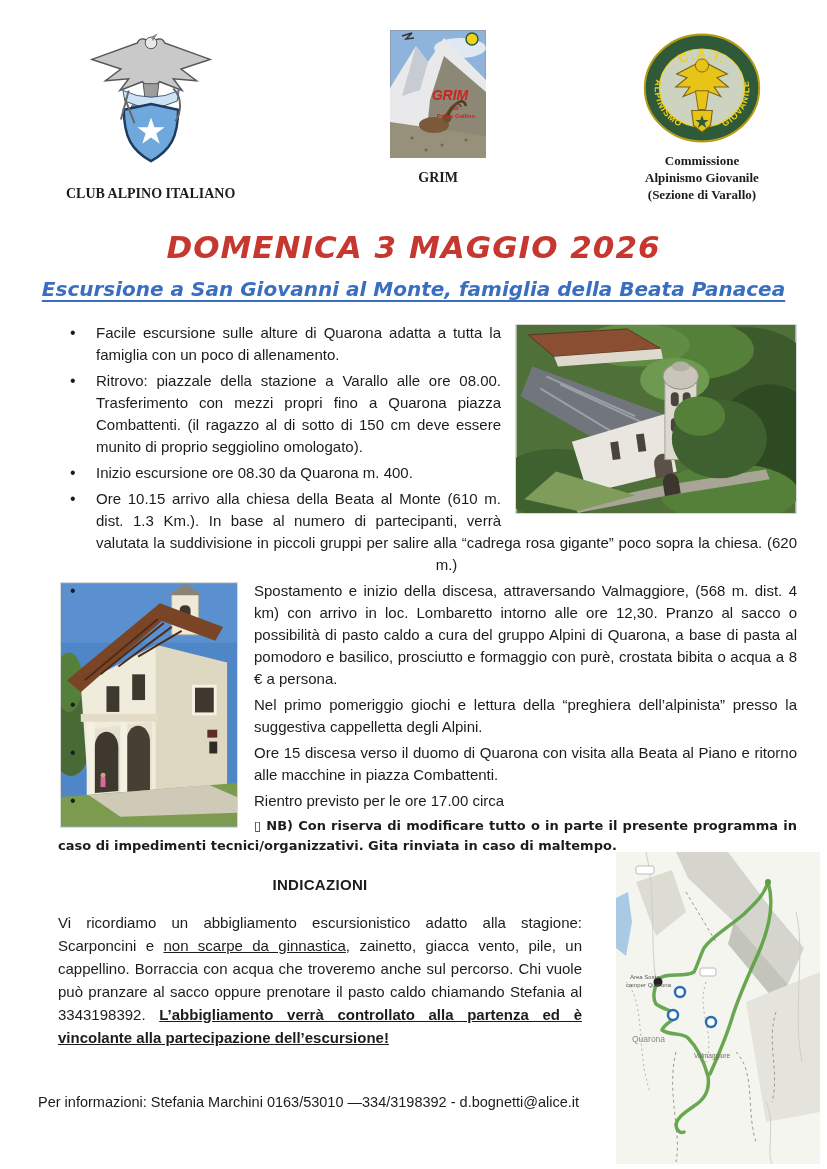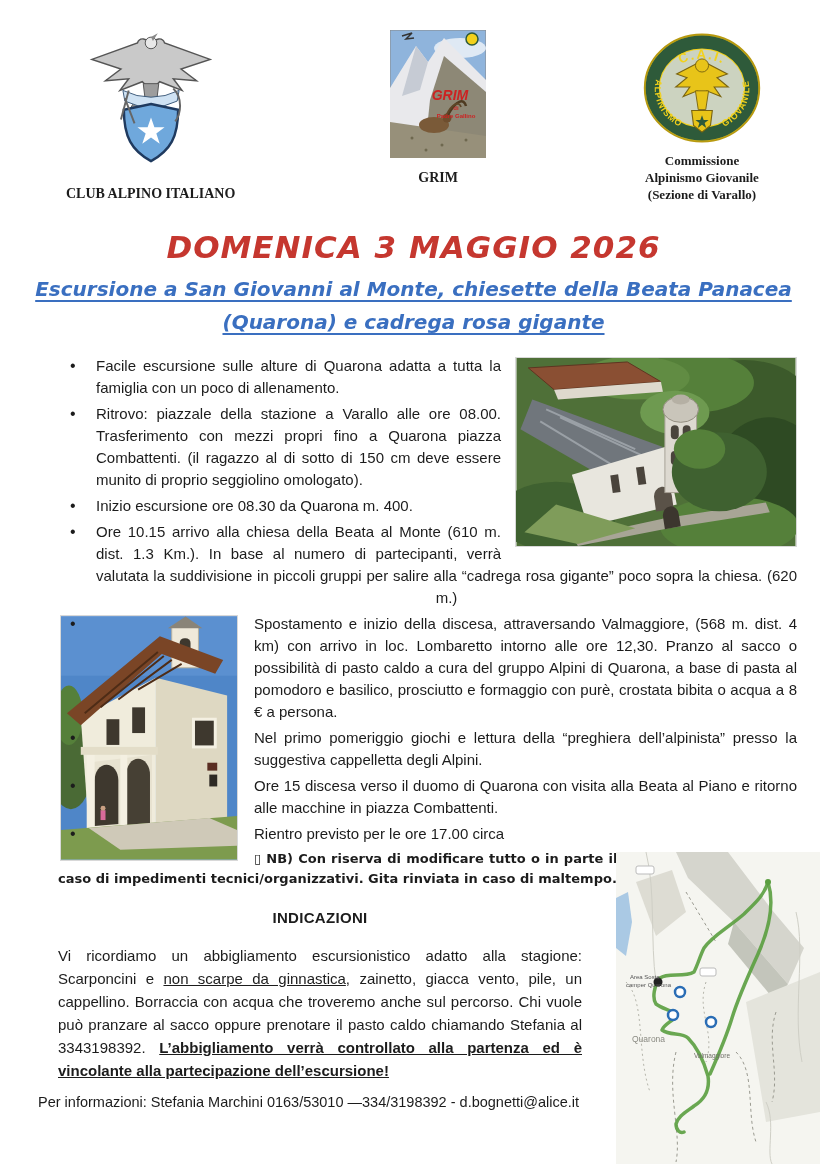--- a/index.html
+++ b/index.html
@@ -121,22 +121,21 @@
       <div class="caption-small">
         <div>Commissione</div>
         <div>Alpinismo Giovanile</div>
         <div>(Sezione di Varallo)</div>
       </div>
     </div>
   </div>
 
   <div class="title">DOMENICA 3 MAGGIO 2026</div>
   <div class="subtitle">
-    <span>Escursione  a San Giovanni al Monte, chiesette della Beata Panacea</span><br>
-    <span>(Quarona) e cadrega rosa gigante</span>
+    <span>Escursione  a San Giovanni al Monte, famiglia della Beata Panacea</span><br>
   </div>
 
   <div class="content">
 
     <svg class="photo-right" width="282" height="190" viewBox="0 0 282 190">
       <rect width="282" height="190" fill="#4f7038"></rect>
       <ellipse cx="230" cy="50" rx="70" ry="48" fill="#3c5a2b"></ellipse>
       <ellipse cx="180" cy="25" rx="60" ry="30" fill="#55803a"></ellipse>
       <ellipse cx="255" cy="120" rx="55" ry="60" fill="#2e4a23"></ellipse>
       <ellipse cx="120" cy="20" rx="55" ry="22" fill="#618c43"></ellipse>

